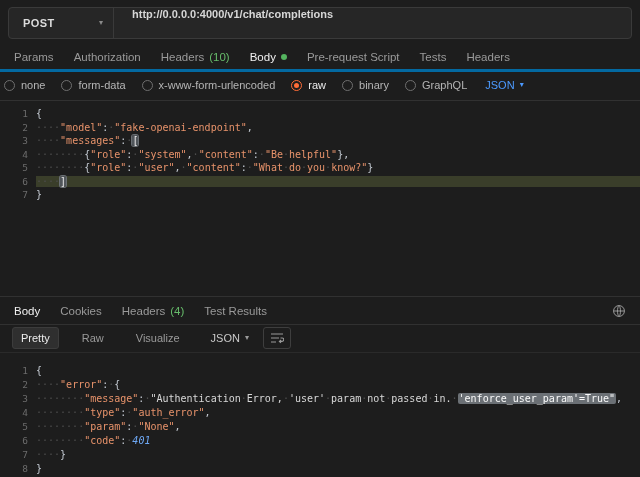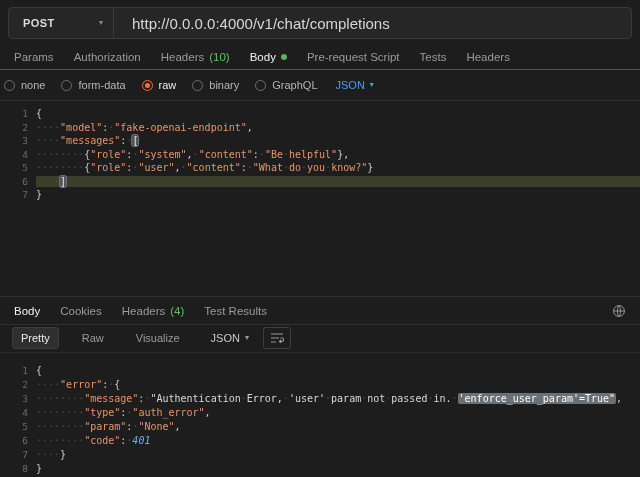--- a/index.html
+++ b/index.html
@@ -6,25 +6,25 @@
   .screen{position:relative;width:640px;height:477px;background:#1d1d1d;overflow:hidden;
     font-family:"Liberation Sans",sans-serif;color:#c7c7c7;}
 
   
   .url-bar{position:absolute;left:8px;right:8px;top:7px;height:30px;display:flex;align-items:stretch;
     background:#262626;border:1px solid #3a3a3a;border-radius:4px;}
   .method{width:80px;display:flex;align-items:center;justify-content:space-between;
     padding:0 10px 0 14px;border-right:1px solid #3a3a3a;cursor:pointer;}
   .method-label{font-size:11px;font-weight:bold;letter-spacing:.4px;color:#dcdcdc;}
   .chev{font-size:8px;color:#8a8a8a;line-height:1;}
-  .url-input{flex:1;display:flex;align-items:center;padding-left:18px;font-size:15px;color:#d6d6d6;}
+  .url-input{flex:1;display:flex;align-items:flex-start;padding-left:18px;font-size:11px;color:#d6d6d6;font-weight:bold;}
 
   
   .req-tabs{position:absolute;left:0;right:0;top:44px;height:25px;display:flex;align-items:center;
-    padding:0 14px;gap:20px;border-bottom:1px solid #0369a1;text-align:center;}
+    padding:0 14px;gap:20px;border-bottom:3px solid #0369a1;text-align:center;}
   .tab{font-size:11.5px;color:#9a9a9a;cursor:pointer;display:flex;align-items:center;gap:5px;white-space:nowrap;}
   .tab.active{color:#f0f0f0;}
   .tab .count{color:#66bb6a;}
   .tab .dot{width:6px;height:6px;border-radius:50%;background:#54b45f;}
 
   
   .body-type-row{position:absolute;left:0;right:0;top:70px;height:30px;display:flex;align-items:center;
     padding:0 4px;border-bottom:1px solid #313131;}
   .radio-holder{display:flex;align-items:center;gap:16px;}
   .radio{display:flex;align-items:center;gap:6px;font-size:11px;color:#b5b5b5;cursor:pointer;white-space:nowrap;}
@@ -112,20 +112,24 @@
   <div class="body-type-row">
     <div class="radio-holder">
         <div class="radio">
           <span class="circ"></span>
           <span>none</span>
         </div>
         <div class="radio">
           <span class="circ"></span>
           <span>form-data</span>
         </div>
+        <div class="radio">
+          <span class="circ"></span>
+          <span>x-www-form-urlencoded</span>
+        </div>
         <div class="radio selected">
           <span class="circ"></span>
           <span>raw</span>
         </div>
         <div class="radio">
           <span class="circ"></span>
           <span>binary</span>
         </div>
         <div class="radio">
           <span class="circ"></span>

